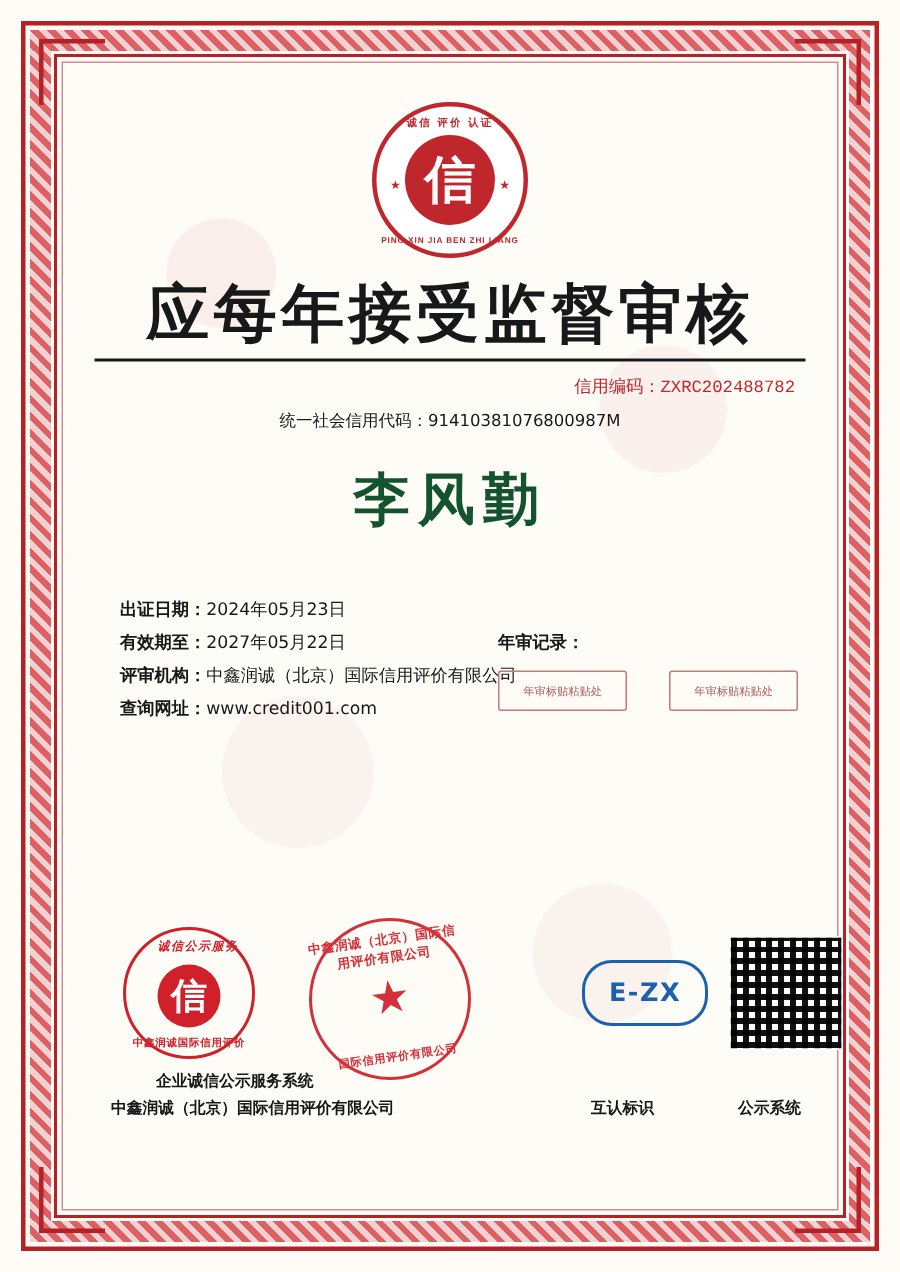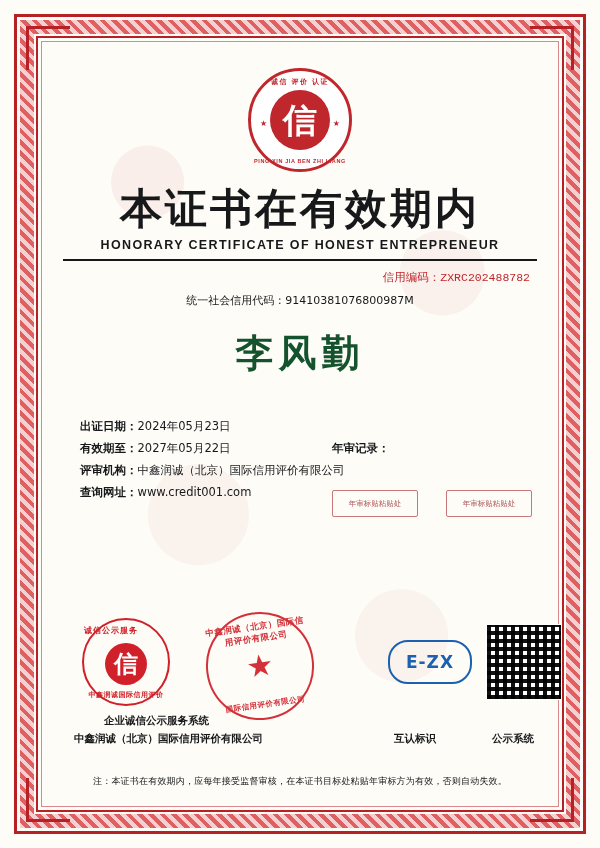--- a/index.html
+++ b/index.html
@@ -232,42 +232,41 @@
     width: 84px;
     height: 25px;
     border: 1px solid #c8777a;
     border-radius: 2px;
     display: flex;
     align-items: center;
     justify-content: center;
     font-size: 7.5px;
     color: #b1595c;
     font-family: Liberation Mono, monospace;
-    margin-top: 23px;
   }
 
   
   .footer {
     position: absolute;
     left: 0; right: 0;
     bottom: 44px;
     height: 140px;
   }
   .seal-a {
     position: absolute;
     left: 36px; top: 0;
     width: 88px; height: 88px;
     border-radius: 50%;
     border: 2px solid #d0202a;
     box-sizing: border-box;
     color: #d0202a;
   }
   .seal-a .top-t {
-    position: absolute; left: 0; right: 0; top: 5px;
-    font-size: 8px; font-weight: bold; letter-spacing: 1px;
+    position: absolute; left: 12px; right: 0; top: 5px;
+    text-align: center; font-size: 8px; font-weight: bold; letter-spacing: 1px; font-style: italic;
   }
   .seal-a .mid {
     position: absolute; left: 50%; top: 52%;
     transform: translate(-50%,-50%);
     width: 42px; height: 42px; border-radius: 50%;
     background: #d0202a; color: #fff;
     display: flex; align-items: center; justify-content: center;
     font-size: 24px; font-weight: bold;
     font-family: "DejaVu Sans", sans-serif;
   }
@@ -371,22 +370,21 @@
   <div class="content">
 
     <div class="emblem">
       <div class="ring-text-top">诚信 评价 认证</div>
       <div class="inner-circle">信</div>
       <div class="star l">★</div>
       <div class="star r">★</div>
       <div class="ring-text-bottom">PING XIN JIA BEN ZHI LIANG</div>
     </div>
 
-    <div class="title-cn">本证书在有效期内</div>
-    <div class="title-en">HONORARY CERTIFICATE OF HONEST ENTREPRENEUR</div>
+    <div class="title-cn">应每年接受监督审核</div>
     <div class="title-rule"></div>
 
     <div class="credit-no">信用编码：ZXRC202488782</div>
 
     <div class="uscc">统一社会信用代码：91410381076800987M</div>
 
     <div class="person">李风勤</div>
 
     <div class="details">
       <div class="row">
@@ -428,15 +426,14 @@
       <div class="qr"></div>
 
       <div class="cap-row">
         <div class="cap-1">企业诚信公示服务系统</div>
         <div class="cap-2">中鑫润诚（北京）国际信用评价有限公司</div>
         <div class="cap-3">互认标识</div>
         <div class="cap-4">公示系统</div>
       </div>
     </div>
 
-    <div class="note">注：本证书在有效期内，应每年接受监督审核，在本证书目标处粘贴年审标方为有效，否则自动失效。</div>
   </div>
 </div>
 
 </body></html>

